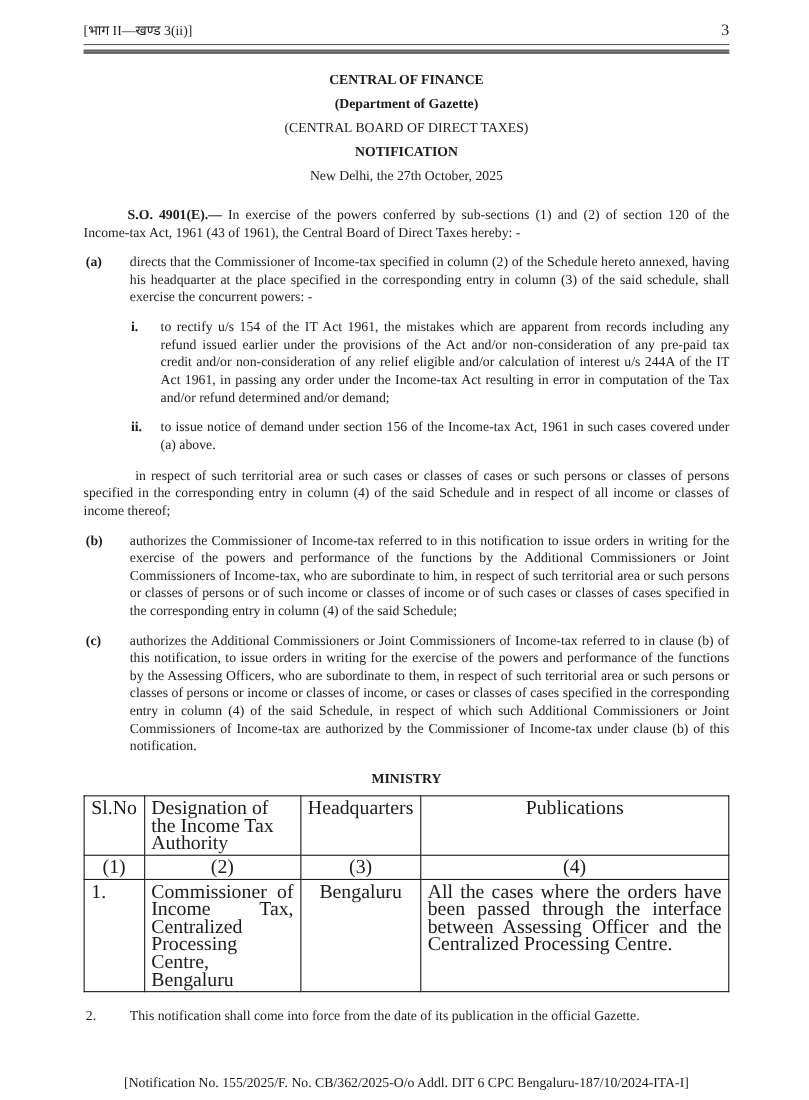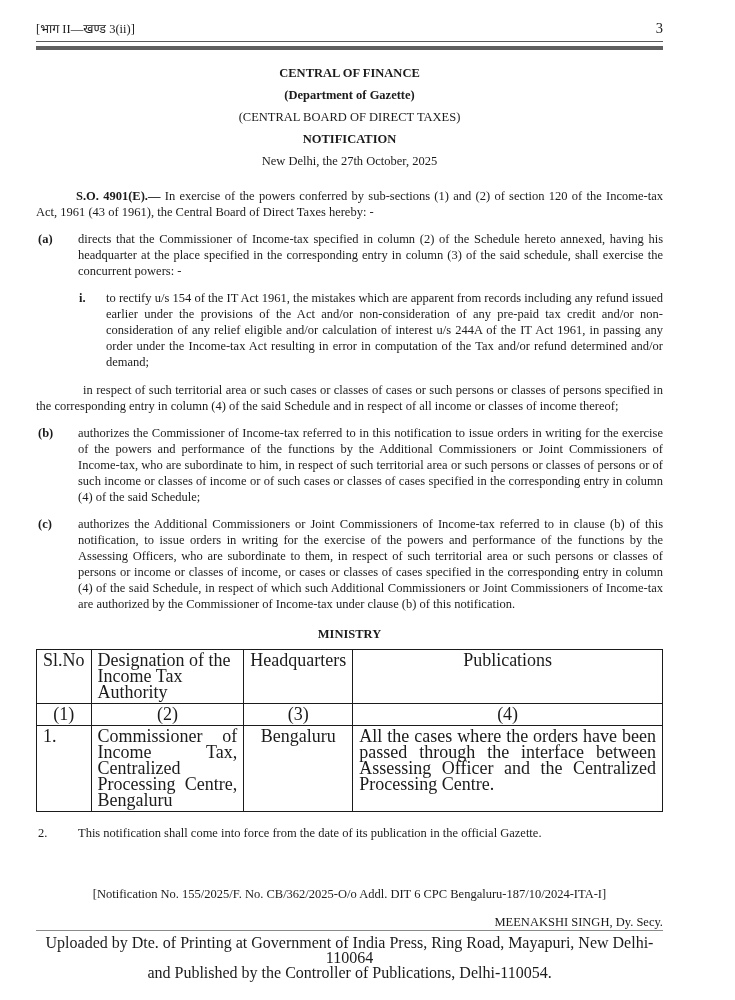--- a/index.html
+++ b/index.html
@@ -7,21 +7,21 @@
   .page {
     position: relative;
     width: 735px;
     height: 1000px;
     margin: 0 auto;
     background: #ffffff;
     color: #1b1b1b;
     font-family: "Liberation Serif", "DejaVu Serif", serif;
     font-size: 12.5px;
     line-height: 16px;
-    padding: 20px 72px 0 36px;
+    padding: 20px 72px 0 76px;
     display: flex;
     flex-direction: column;
     overflow: hidden;
   }
   
   .gz-header {
     display: flex;
     justify-content: space-between;
     align-items: baseline;
     font-size: 12.5px;
@@ -105,20 +105,24 @@
   <p class="para clause">
     <span class="clause-label">(a)</span>
     <span>directs that the Commissioner of Income-tax specified in column (2) of the Schedule hereto annexed, having his headquarter at the place specified in the corresponding entry in column (3) of the said schedule, shall exercise the concurrent powers: -</span>
   </p>
 
   <p class="para subclause">
     <span class="subclause-label">i.</span>
     <span>to rectify u/s 154 of the IT Act 1961, the mistakes which are apparent from records including any refund issued earlier under the provisions of the Act and/or non-consideration of any pre-paid tax credit and/or non-consideration of any relief eligible and/or calculation of interest u/s 244A of the IT Act 1961, in passing any order under the Income-tax Act resulting in error in computation of the Tax and/or refund determined and/or demand;</span>
   </p>
 
+  <p class="para subclause">
+    <span class="subclause-label">ii.</span>
+    <span>to issue notice of demand under section 156 of the Income-tax Act, 1961 in such cases covered under (a) above.</span>
+  </p>
 
   <p class="respect-para">in respect of such territorial area or such cases or classes of cases or such persons or classes of persons specified in the corresponding entry in column (4) of the said Schedule and in respect of all income or classes of income thereof;</p>
 
   <p class="para clause">
     <span class="clause-label">(b)</span>
     <span>authorizes the Commissioner of Income-tax referred to in this notification to issue orders in writing for the exercise of the powers and performance of the functions by the Additional Commissioners or Joint Commissioners of Income-tax, who are subordinate to him, in respect of such territorial area or such persons or classes of persons or of such income or classes of income or of such cases or classes of cases specified in the corresponding entry in column (4) of the said Schedule;</span>
   </p>
 
   <p class="para clause">
     <span class="clause-label">(c)</span>

